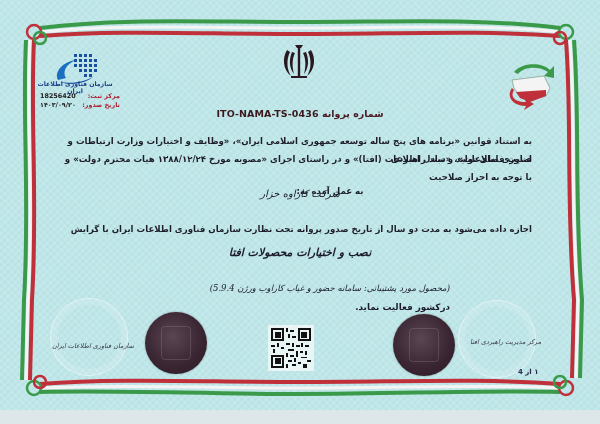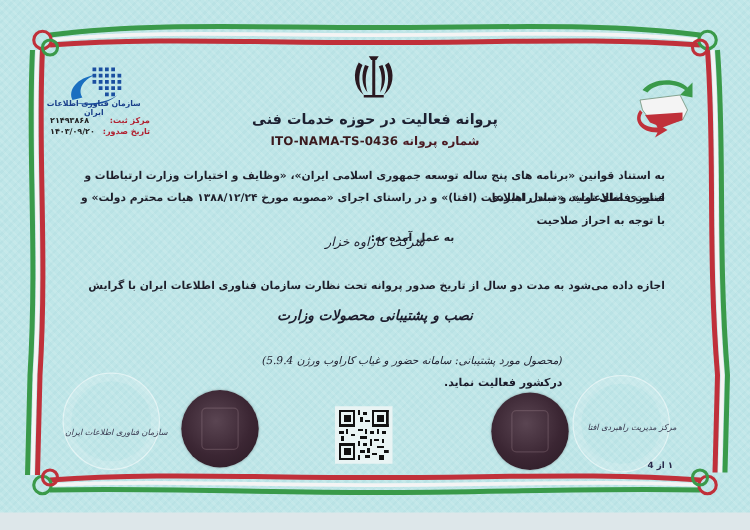--- a/index.html
+++ b/index.html
@@ -133,47 +133,46 @@
         <rect x="37" y="19" width="3" height="3"></rect>
         <rect x="42" y="19" width="3" height="3"></rect>
       <rect x="32" y="24" width="3" height="3"></rect>
         <rect x="37" y="24" width="3" height="3"></rect>
     </g>
   </svg>
   <div class="abs ito-name rtl">سازمان فناوری اطلاعات ایران</div>
   <div class="abs ito-meta rtl">
     <div class="row">
       <span class="lbl">مرکز ثبت:</span>
-      <span class="val">۲۱۴۹۳۸۶۸</span>
+      <span class="val">18256420</span>
     </div>
     <div class="row">
       <span class="lbl">تاریخ صدور:</span>
       <span class="val">۱۴۰۳/۰۹/۲۰</span>
     </div>
   </div>
 
   <svg class="abs right-logo" viewBox="0 0 64 54">
     <path d="M14 14 C22 4 42 4 50 12 L54 8 L54 20 L44 18 L48 14 C40 8 24 8 18 16 Z" fill="#3a9a4a"></path>
     <path d="M12 22 L44 18 L50 30 L46 38 L30 42 L20 38 L14 30 Z" fill="#f4f4f4" stroke="#6a8a70" stroke-width="0.6"></path>
     <path d="M16 34 L46 32 L46 38 L30 44 L20 40 Z" fill="#c0303a"></path>
     <path d="M12 30 C6 38 12 48 26 48 L24 52 L34 46 L24 40 L26 44 C14 44 10 38 14 32 Z" fill="#c0303a"></path>
   </svg>
 
-  <div class="abs title rtl">پروانه فعالیت در حوزه خدمات فنی</div>
   <div class="abs license-line rtl">
     <span>شماره پروانه</span>
     <span class="num">ITO-NAMA-TS-0436</span>
   </div>
 
   <div class="abs para p1 rtl">به استناد قوانین «برنامه های پنج ساله توسعه جمهوری اسلامی ایران»، «وظایف و اختیارات وزارت ارتباطات و فناوری اطلاعات»، «سند راهبردی</div>
   <div class="abs para p2 rtl">امنیت فضای تولید و تبادل اطلاعات (افتا)» و در راستای اجرای «مصوبه مورخ ۱۳۸۸/۱۲/۲۴ هیات محترم دولت» و با توجه به احراز صلاحیت</div>
   <div class="abs para p3 rtl">به عمل آمده به:</div>
   <div class="abs para p4 rtl">اجازه داده می‌شود به مدت دو سال  از تاریخ صدور پروانه تحت نظارت سازمان فناوری اطلاعات ایران با گرایش</div>
   <div class="abs company rtl">شرکت کاراوه خزار</div>
-  <div class="abs field rtl">نصب و پشتیبانی محصولات وزارت</div>
+  <div class="abs field rtl">نصب و اختیارات محصولات افتا</div>
   <div class="abs product rtl">(محصول مورد پشتیبانی: سامانه حضور و غیاب کاراوب ورژن 5.9.4)</div>
   <div class="abs closing rtl">درکشور  فعالیت نماید.</div>
 
   <div class="abs emboss emboss-left"></div>
   <div class="emboss-text et-left rtl">سازمان فناوری اطلاعات ایران</div>
   <div class="abs emboss emboss-right"></div>
   <div class="emboss-text et-right rtl">مرکز مدیریت راهبردی افتا</div>
 
   <div class="abs seal seal-left">
       <div class="seal-inner"></div>

